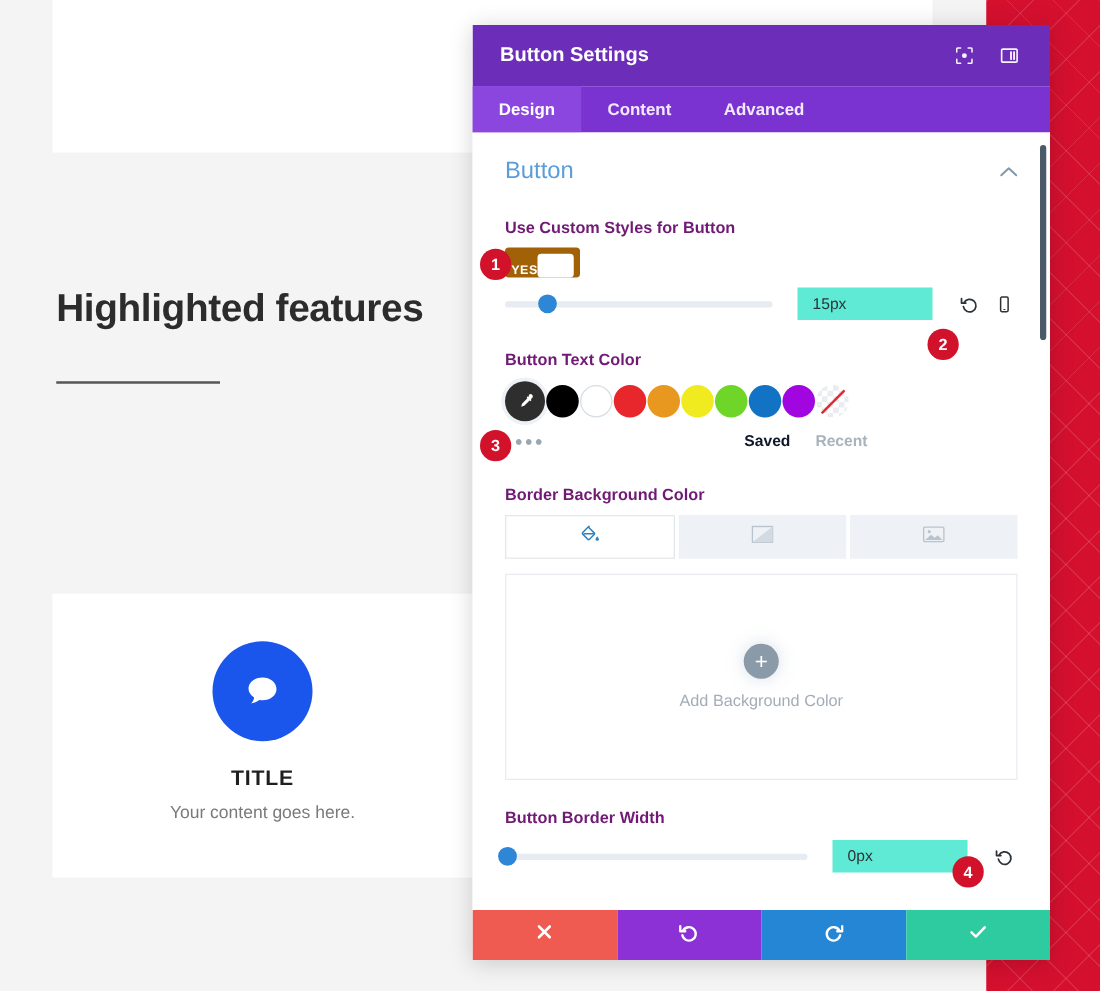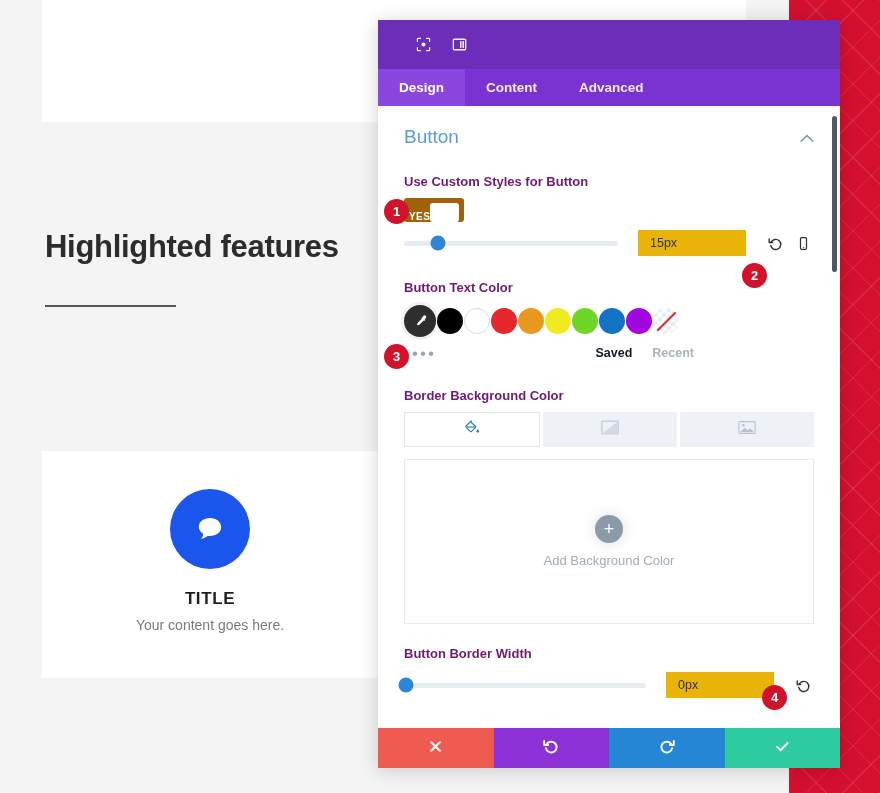--- a/index.html
+++ b/index.html
@@ -57,21 +57,21 @@
   }
   .heading-rule {
     margin-top: 38px;
     width: 131px;
     height: 2px;
     background: #555555;
   }
 
   .feature-card {
     position: absolute;
-    top: 451px;
+    top: 475px;
     left: 42px;
     width: 336px;
     height: 227px;
     background: #ffffff;
     box-sizing: border-box;
   }
   .card-icon-circle {
     position: absolute;
     top: 38px;
     left: 50%;
@@ -273,21 +273,21 @@
     top: 50%;
     width: 15px;
     height: 15px;
     border-radius: 50%;
     background: #2e87d6;
     transform: translate(-50%, -50%);
   }
   .slider-value {
     width: 108px;
     height: 26px;
-    background: #eab308;
+    background: #5eead4;
     display: flex;
     align-items: center;
     padding-left: 12px;
     box-sizing: border-box;
     font-size: 12.5px;
     color: #2c3338;
   }
   .slider-tools {
     display: flex;
     align-items: center;
@@ -477,20 +477,21 @@
     </div>
     <div class="card-title">TITLE</div>
     <div class="card-body-text">Your content goes here.</div>
   </div>
 
 </div>
 
 <div id="settings-modal">
 
   <div class="modal-titlebar">
+    <div class="modal-title">Button Settings</div>
 
     <div class="titlebar-icon">
       <svg width="15" height="15" viewBox="0 0 16 16" aria-hidden="true">
         <path d="M1.5 4.8V2.2c0-.4.3-.7.7-.7h2.6M14.5 4.8V2.2c0-.4-.3-.7-.7-.7h-2.6M1.5 11.2v2.6c0 .4.3.7.7.7h2.6M14.5 11.2v2.6c0 .4-.3.7-.7.7h-2.6" fill="none" stroke="#ffffff" stroke-width="1.3" stroke-linecap="round"></path>
         <circle cx="8" cy="8" r="2.1" fill="#ffffff"></circle>
       </svg>
     </div>
 
     <div class="titlebar-icon">
       <svg width="15" height="15" viewBox="0 0 16 16" aria-hidden="true">

